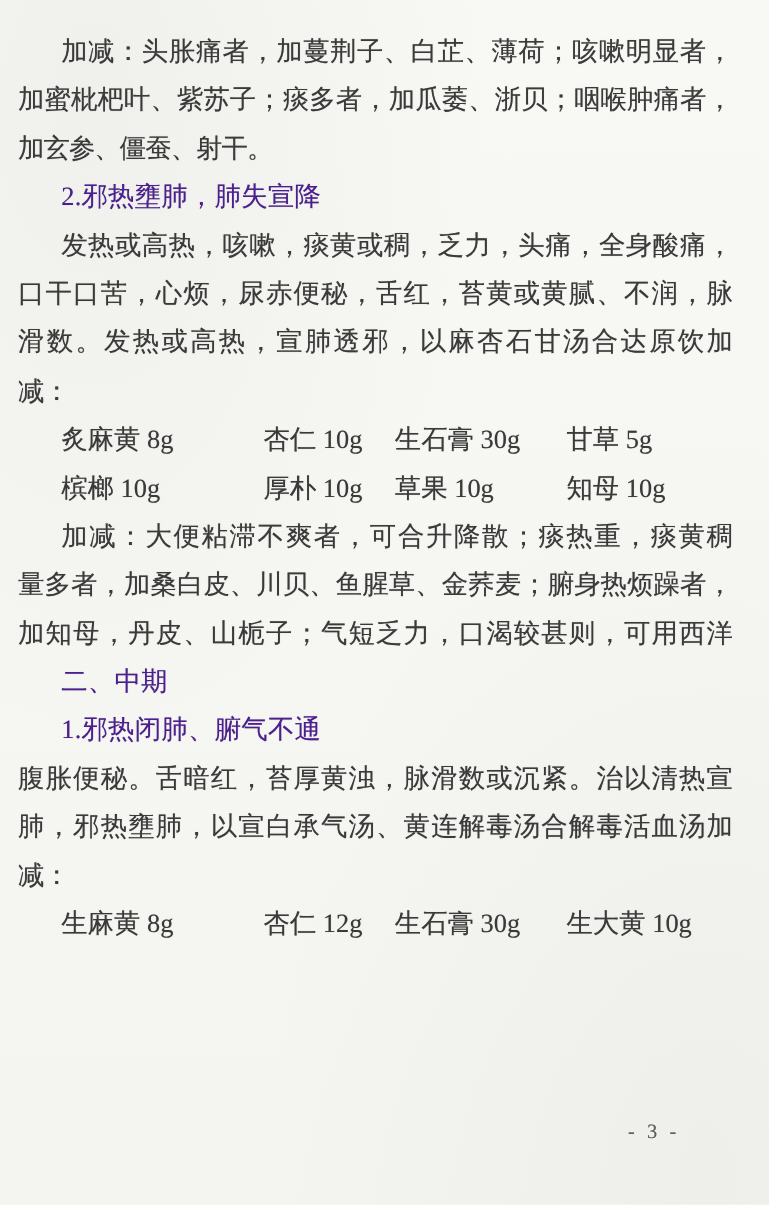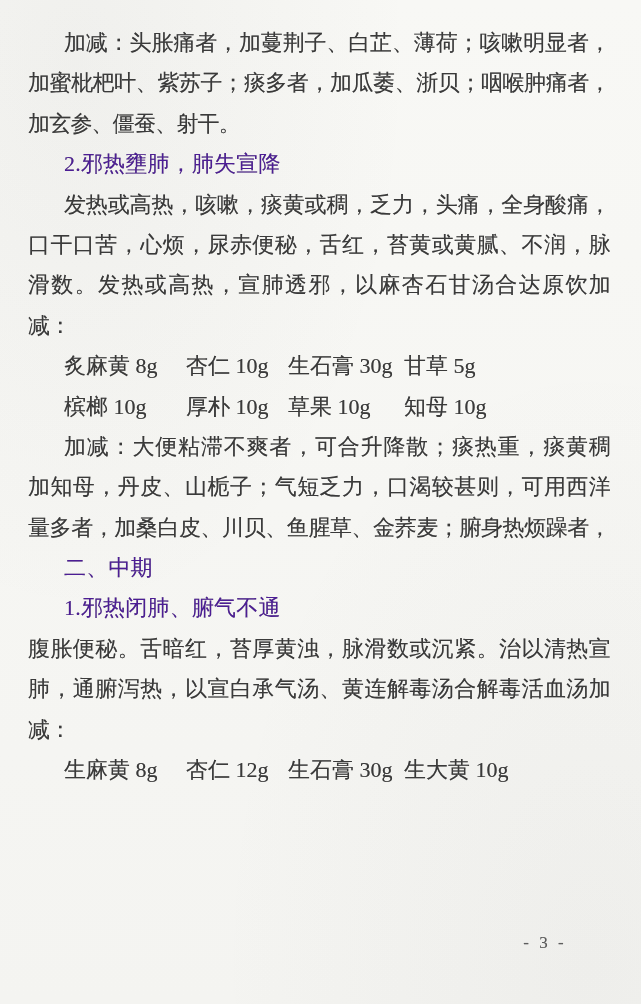--- a/index.html
+++ b/index.html
@@ -10,41 +10,41 @@
     background:
       radial-gradient(ellipse at 12% 6%, rgba(90,90,90,0.05), transparent 42%),
       radial-gradient(ellipse at 92% 96%, rgba(90,90,90,0.04), transparent 45%),
       linear-gradient(#f8f8f5, #f4f4f1);
     overflow: hidden;
   }
   .page {
     position: relative;
     box-sizing: border-box;
     width: 641px; height: 1004px;
-    padding: 23px 31px 0 28px;
+    padding: 23px 31px 0 15px;
   }
   .ln {
     height: 40.4px;
     line-height: 40.4px;
     font-size: 22px;
     letter-spacing: -0.8px;
     overflow: hidden;
     text-shadow: 0 0 0.6px rgba(70,70,70,0.55);
     color: #3a3a3a;
   }
   .just {
     text-align: justify;
     text-align-last: justify;
   }
   .first   { padding-left: 36px; }
   .heading { padding-left: 36px; font-weight: normal; color: #4c1d95; letter-spacing: 0.2px; }
-  .herbs   { padding-left: 36px; display: flex; letter-spacing: 0; }
+  .herbs   { padding-left: 36px; display: flex; letter-spacing: 0; gap: 27px; }
   .herbs span { display: inline-block; white-space: nowrap; }
   .herbs span:nth-child(1) { width: 122px; }
-  .herbs span:nth-child(2) { width: 102px; }
+  .herbs span:nth-child(2) { width: 102px; text-align: right; }
   .herbs span:nth-child(3) { width: 116px; }
   .pagenum {
     position: absolute;
     top: 933px; left: 505px; width: 80px;
     font-size: 17px;
     letter-spacing: 3px;
     color: #5d5d5d;
     text-align: center;
     text-shadow: 0 0 0.5px rgba(90,90,90,0.5);
   }
@@ -72,28 +72,28 @@
     <span>甘草 5g</span>
   </div>
   <div class="ln herbs">
     <span>槟榔 10g</span>
     <span>厚朴 10g</span>
     <span>草果 10g</span>
     <span>知母 10g</span>
   </div>
 
   <div class="ln first just">加减：大便粘滞不爽者，可合升降散；痰热重，痰黄稠</div>
+  <div class="ln just">量多者，加桑白皮、川贝、鱼腥草、金荞麦；腑身热烦躁者，</div>
   <div class="ln just">加知母，丹皮、山栀子；气短乏力，口渴较甚则，可用西洋</div>
-  <div class="ln just">量多者，加桑白皮、川贝、鱼腥草、金荞麦；腑身热烦躁者，</div>
 
   <div class="ln heading">二、中期</div>
   <div class="ln heading">1.邪热闭肺、腑气不通</div>
 
   <div class="ln just">腹胀便秘。舌暗红，苔厚黄浊，脉滑数或沉紧。治以清热宣</div>
-  <div class="ln just">肺，通腑泻热，以宣白承气汤、黄连解毒汤合解毒活血汤加</div>
+  <div class="ln just">肺，邪热壅肺，以宣白承气汤、黄连解毒汤合解毒活血汤加</div>
   <div class="ln">减：</div>
 
   <div class="ln herbs">
     <span>生麻黄 8g</span>
     <span>杏仁 12g</span>
     <span>生石膏 30g</span>
     <span>生大黄 10g</span>
   </div>
 
   <div class="pagenum">- 3 -</div>

